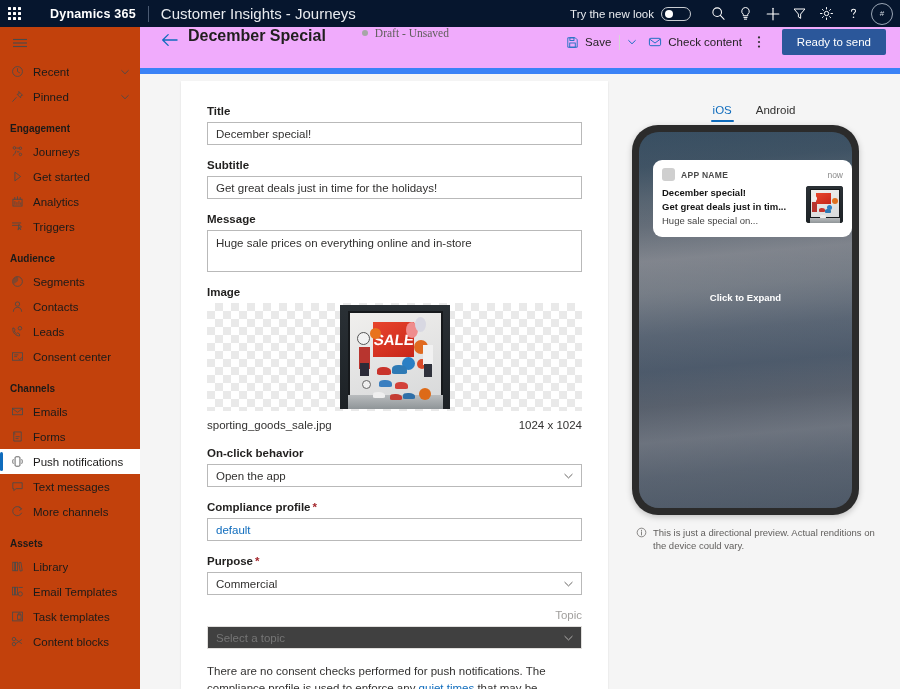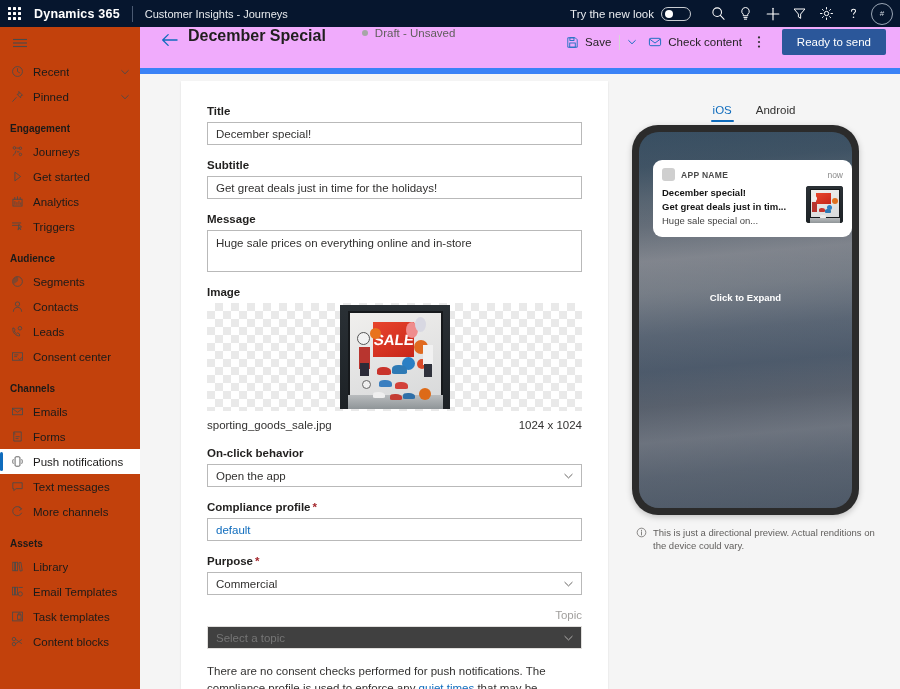--- a/index.html
+++ b/index.html
@@ -23,26 +23,26 @@
     display: flex; align-items: center; justify-content: center;
     cursor: pointer;
   }
   .waffle-grid {
     display: grid; grid-template-columns: repeat(3, 3px);
     grid-template-rows: repeat(3, 3px); gap: 2px;
   }
   .waffle-grid i { width: 3px; height: 3px; background: #ffffff; border-radius: 0.5px; display: block; }
   #brand {
     font-size: 12.5px; font-weight: bold; letter-spacing: .2px;
-    margin-left: 6px; color: #ffffff;
+    margin-left: 22px; color: #ffffff;
   }
   #suite-sep {
     width: 1px; height: 16px; background: #4a5a72; margin: 0 12px;
   }
-  #app-name { font-size: 11px; color: #e8ebef; }
+  #app-name { font-size: 15px; color: #e8ebef; }
   #suitebar-right {
     margin-left: auto; display: flex; align-items: center; height: 27px;
   }
   #newlook-label { font-size: 11.5px; color: #e8ebef; margin-right: 7px; }
   .toggle {
     width: 30px; height: 14px; border: 1px solid #c8ccd1; border-radius: 8px;
     position: relative; margin-right: 14px; cursor: pointer; background: transparent;
   }
   .toggle .knob {
     position: absolute; top: 2.5px; left: 3px;
@@ -96,21 +96,21 @@
     background: #f0abfc; display: flex; align-items: flex-start;
     border-bottom: 6px solid #3b82f6;
   }
   #back-btn {
     width: 26px; height: 26px; margin-left: 16px;
     display: flex; align-items: center; justify-content: center; cursor: pointer;
   }
   #rec-title {
     font-size: 16px; font-weight: bold; color: #201f1e; margin-left: 6px;
   }
-  #status-wrap { display: flex; align-items: center; margin-left: 36px; }
+  #status-wrap { display: flex; align-items: center; margin-left: 36px; font-family: Liberation Serif, serif; }
   #status-dot { width: 6px; height: 6px; border-radius: 50%; background: #a6a6a6; margin-right: 7px; }
   #status-text { font-size: 11.5px; color: #605e5c; }
   #cmd-right { margin-left: auto; display: flex; align-items: center; padding-right: 14px; }
   .cmd-btn {
     display: flex; align-items: center; height: 30px;
     padding: 0 6px; cursor: pointer; font-size: 11.5px; color: #201f1e;
   }
   .cmd-btn .ci { margin-right: 6px; display: flex; }
   .vsep { width: 1px; height: 15px; background: #d6d6d6; margin: 0 2px; }
   .chev-btn { width: 20px; height: 30px; display: flex; align-items: center; justify-content: center; cursor: pointer; }

